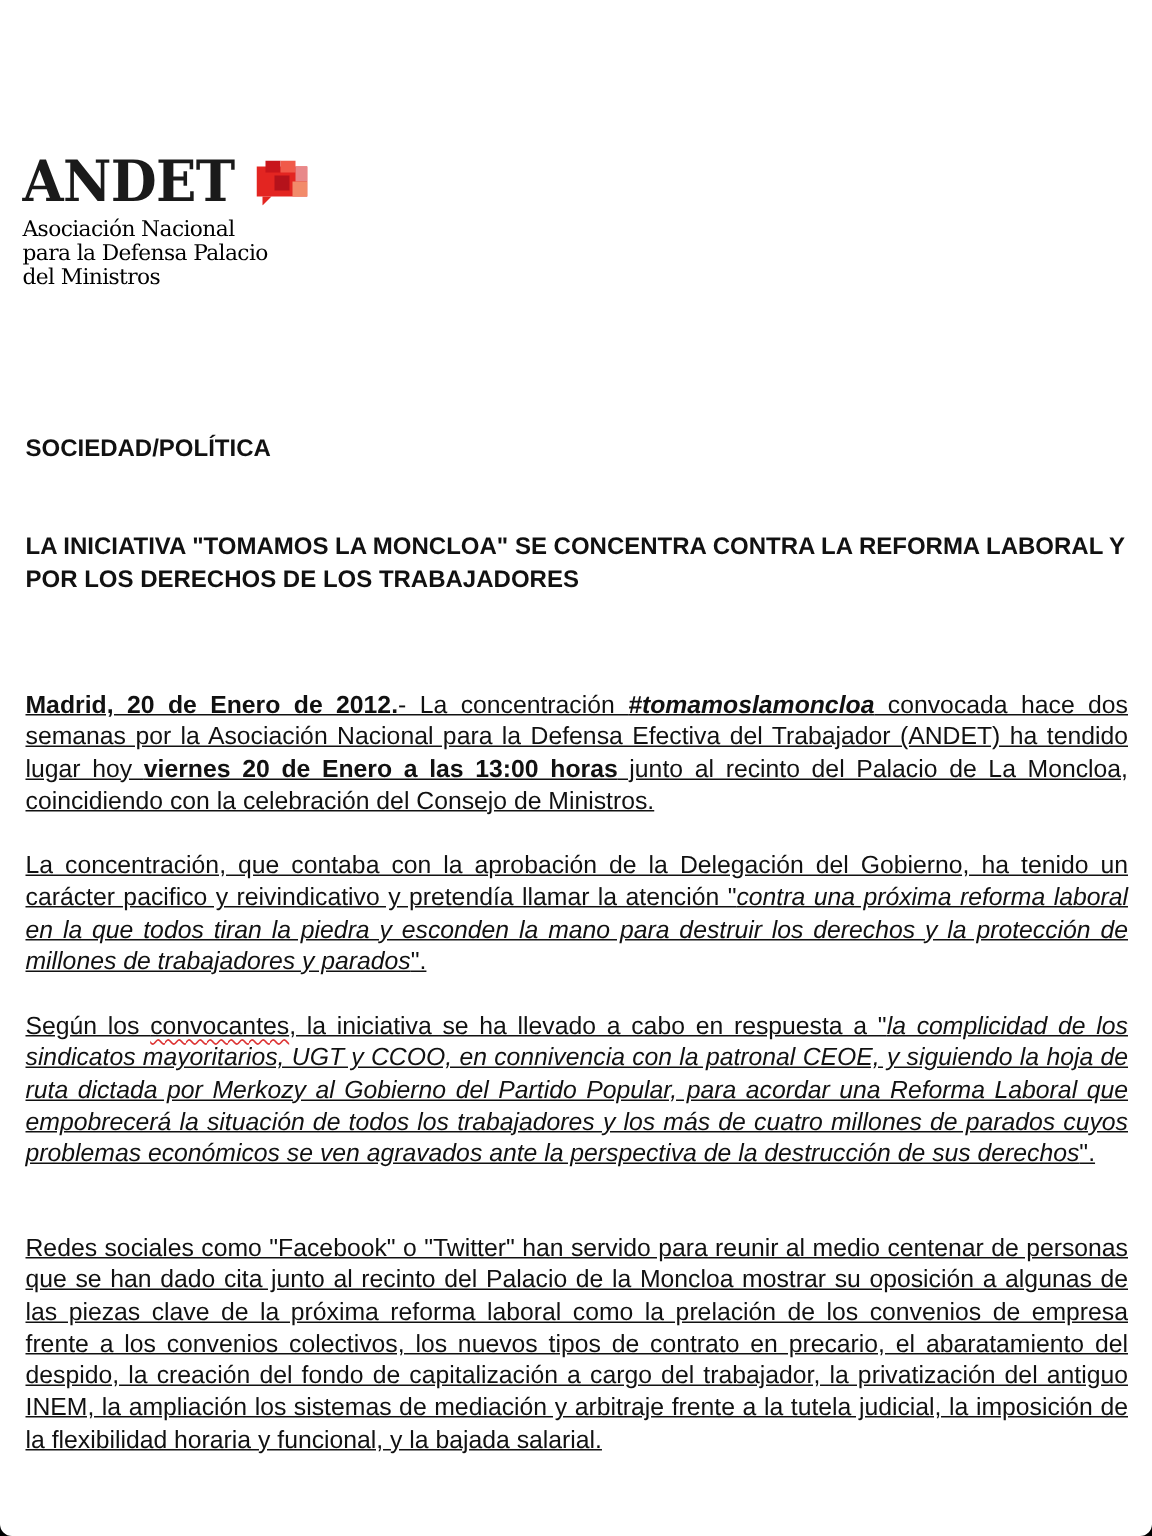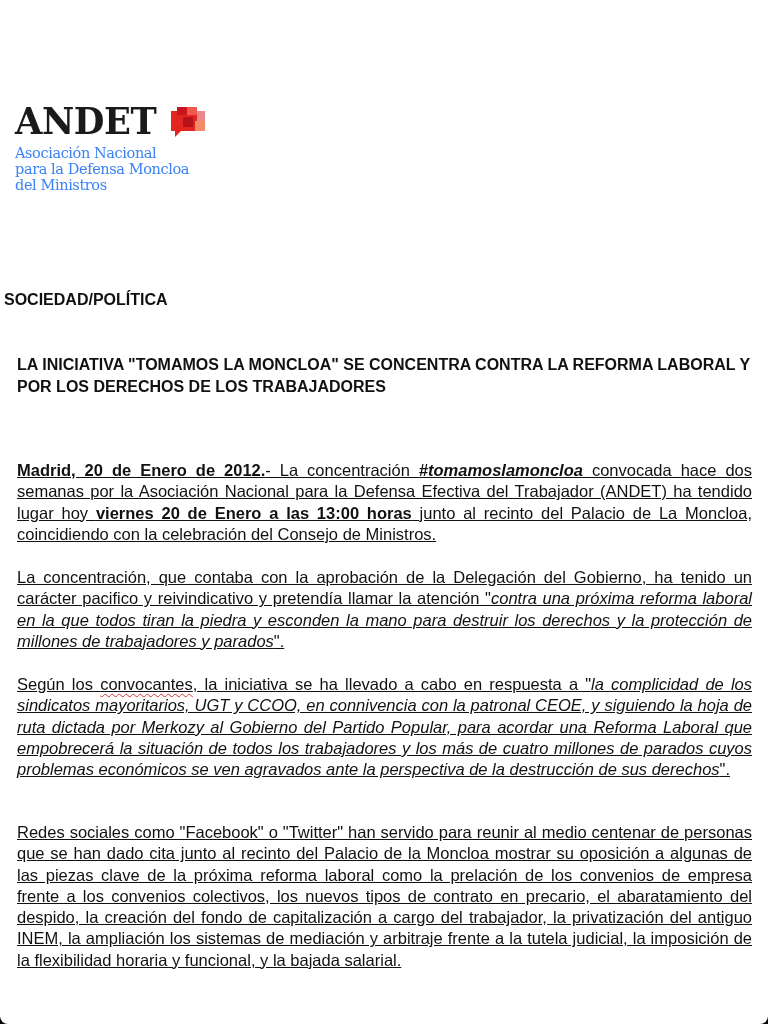--- a/index.html
+++ b/index.html
@@ -19,26 +19,26 @@
   .logo { position: absolute; left: 15px; top: 101px; width: 200px; height: 95px; }
   .logo-word {
     position: absolute; left: 0; top: 0;
     font-family: "DejaVu Serif", serif; font-weight: bold;
     font-size: 38px; line-height: 40px; letter-spacing: -0.5px; color: #1a1a1a;
     transform: scaleX(0.93); transform-origin: left top;
   }
   .logo-mark { position: absolute; left: 156px; top: 6px; width: 34px; height: 30px; }
   .logo-sub {
     position: absolute; left: 0; top: 44px;
-    font-family: "DejaVu Serif", serif; font-size: 14.5px; line-height: 16px; color: #3b82f6;
+    font-family: "DejaVu Serif", serif; font-size: 14.5px; line-height: 16px; color: #000000;
     letter-spacing: -0.4px;
   }
   .logo-sub div { white-space: nowrap; }
 
-  .section { position: absolute; left: 4px; top: 291px; font-weight: bold; font-size: 16px; }
+  .section { position: absolute; left: 17px; top: 291px; font-weight: bold; font-size: 16px; }
   .headline {
     position: absolute; left: 17px; top: 354px; width: 736px;
     font-weight: bold; font-size: 16px; line-height: 22px;
   }
   .body {
     position: absolute; left: 17px; width: 735px;
     font-size: 16.5px; line-height: 21.3px; text-align: justify; text-decoration: underline;
   }
   .p1 { top: 460px; }
   .p2 { top: 567px; }
@@ -57,21 +57,21 @@
       <rect x="0" y="4" width="34" height="20" id="m0" fill="#e32521"></rect>
       <rect x="6" y="0" width="10" height="8" id="m1" fill="#c8151b"></rect>
       <rect x="16" y="0" width="10" height="8" id="m2" fill="#f05a4a"></rect>
       <rect x="26" y="4" width="8" height="10" id="m3" fill="#e8888a"></rect>
       <rect x="12" y="10" width="10" height="10" id="m4" fill="#b5121b"></rect>
       <rect x="24" y="14" width="10" height="10" id="m5" fill="#f28b6a"></rect>
       <polygon points="4,24 10,24 4,30" id="m6" fill="#e32521"></polygon>
     </svg>
     <div class="logo-sub">
       <div>Asociación Nacional</div>
-      <div>para la Defensa Moncloa</div>
+      <div>para la Defensa Palacio</div>
       <div>del Ministros</div>
     </div>
   </div>
 
   <div class="section">SOCIEDAD/POLÍTICA</div>
   <div class="headline">LA INICIATIVA "TOMAMOS LA MONCLOA" SE CONCENTRA CONTRA LA REFORMA LABORAL Y POR LOS DERECHOS DE LOS TRABAJADORES</div>
 
   <p class="body p1" style="margin:0"><b>Madrid, 20 de Enero de 2012.</b><span>- La concentración </span><b><i>#tomamoslamoncloa</i></b><span> convocada hace dos semanas por la Asociación Nacional para la Defensa Efectiva del Trabajador (ANDET) ha tendido lugar hoy </span><b>viernes 20 de Enero a las 13:00 horas</b><span> junto al recinto del Palacio de La Moncloa, coincidiendo con la celebración del Consejo de Ministros.</span></p>
 
   <p class="body p2" style="margin:0"><span>La concentración, que contaba con la aprobación de la Delegación del Gobierno, ha tenido un carácter pacifico y reivindicativo y pretendía llamar la atención "</span><i>contra una próxima reforma laboral en la que todos tiran la piedra y esconden la mano para destruir los derechos y la protección de millones de trabajadores y parados</i><span>".</span></p>

